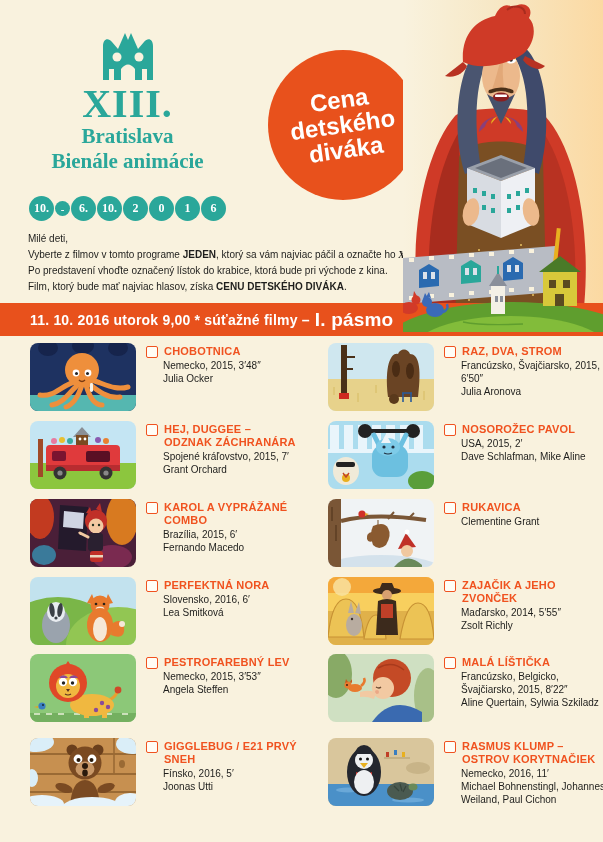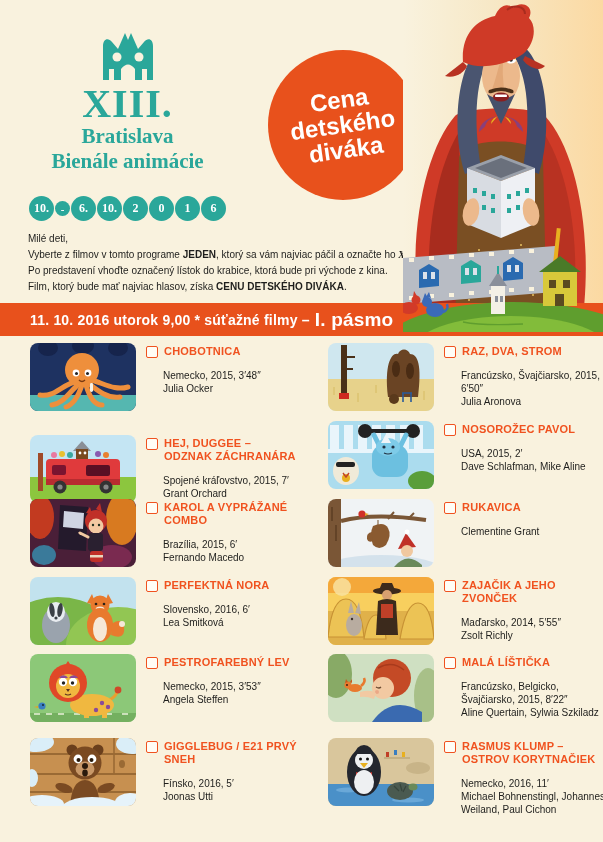--- a/index.html
+++ b/index.html
@@ -37,21 +37,21 @@
   .film{position:absolute;display:flex;gap:10px;z-index:1;}
   .film.colL{left:30px;width:268px;}
   .film.colR{left:328px;width:277px;}
   .thumb{width:106px;height:68px;border-radius:8px;overflow:hidden;flex:0 0 auto;}
   .thumb svg{display:block;}
   .finfo{flex:1;padding-top:2px;}
   .trow{display:flex;align-items:flex-start;}
   .cb{width:10px;height:10px;border:1.6px solid #f0521f;border-radius:2px;background:#fffdf6;
       flex:0 0 auto;margin:1px 6px 0 0;}
   .ftitle{font-weight:bold;font-size:11px;line-height:1.18;color:#f0521f;letter-spacing:.2px;}
-  .fdet{margin-top:11px;padding-left:17px;font-size:10px;line-height:1.32;color:#1e1e1c;}
+  .fdet{margin-top:1px;padding-left:17px;font-size:10px;line-height:1.32;color:#1e1e1c;}
 </style>
 </head>
 <body>
 
 <div class="page">
 
   <div class="logo-col">
     <svg class="crown" width="62" height="58" viewBox="0 0 62 58">
       <path fill="#2aa79a" d="M6,56 L6,22 C6,15 11,13 15,18 L21,25 L28,9 L31,16 L34,9 L41,25 L47,18 C51,13 56,15 56,22 L56,56 Z"></path>
       <circle cx="20" cy="33" r="4.5" fill="#f9f2de"></circle>
@@ -319,21 +319,21 @@
           <span class="cb"></span>
         <span class="ftitle">RAZ, DVA, STROM</span>
         </div>
       <div class="fdet">
           <div>Francúzsko, Švajčiarsko, 2015, 6′50″</div>
           <div>Julia Aronova</div>
         </div>
     </div>
   </div>
 
-  <div class="film colL" style="top:435px">
+  <div class="film colL" style="top:421px">
     <div class="thumb">
       <svg width="106" height="68" viewBox="0 0 106 68">
           <rect width="106" height="68" fill="#c4e5f3"></rect>
         <rect y="42" width="106" height="26" fill="#8cc63e"></rect>
         <rect x="8" y="18" width="5" height="38" fill="#a04a28"></rect>
         <rect x="16" y="24" width="74" height="26" rx="4" fill="#e03a3c"></rect>
         <rect x="16" y="44" width="74" height="6" fill="#b82c30"></rect>
         <rect x="22" y="30" width="14" height="10" rx="2" fill="#7a1430"></rect>
         <rect x="56" y="30" width="24" height="11" rx="2" fill="#5a0f24"></rect>
         <circle cx="30" cy="52" r="6.5" fill="#333"></circle>

